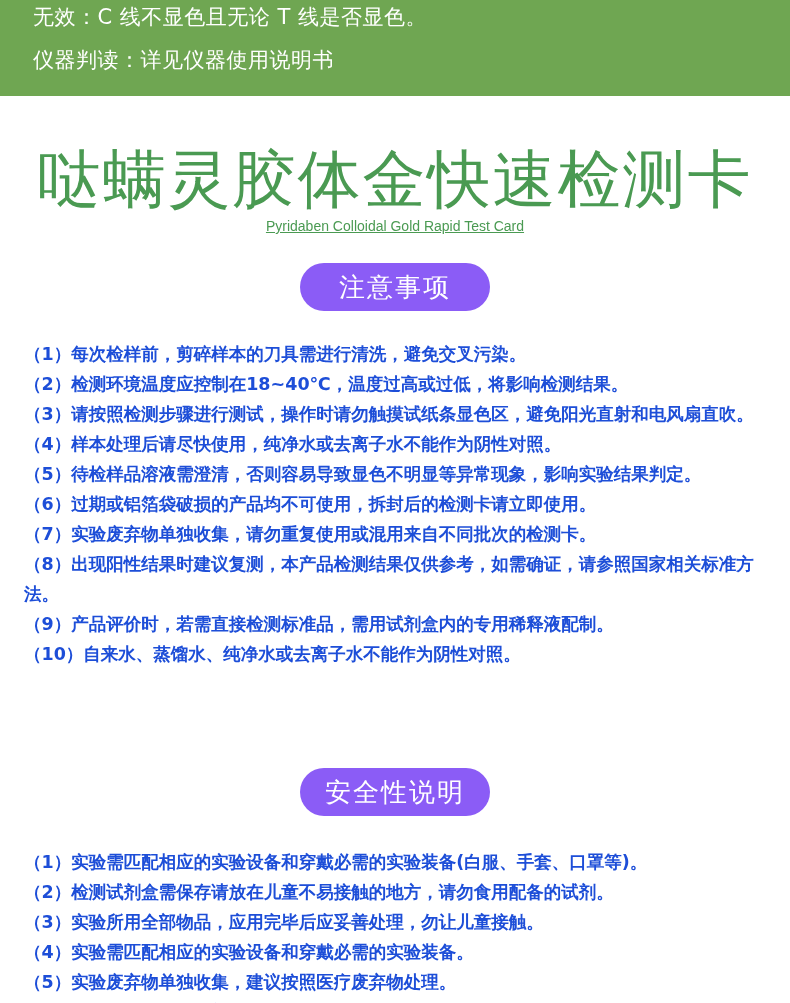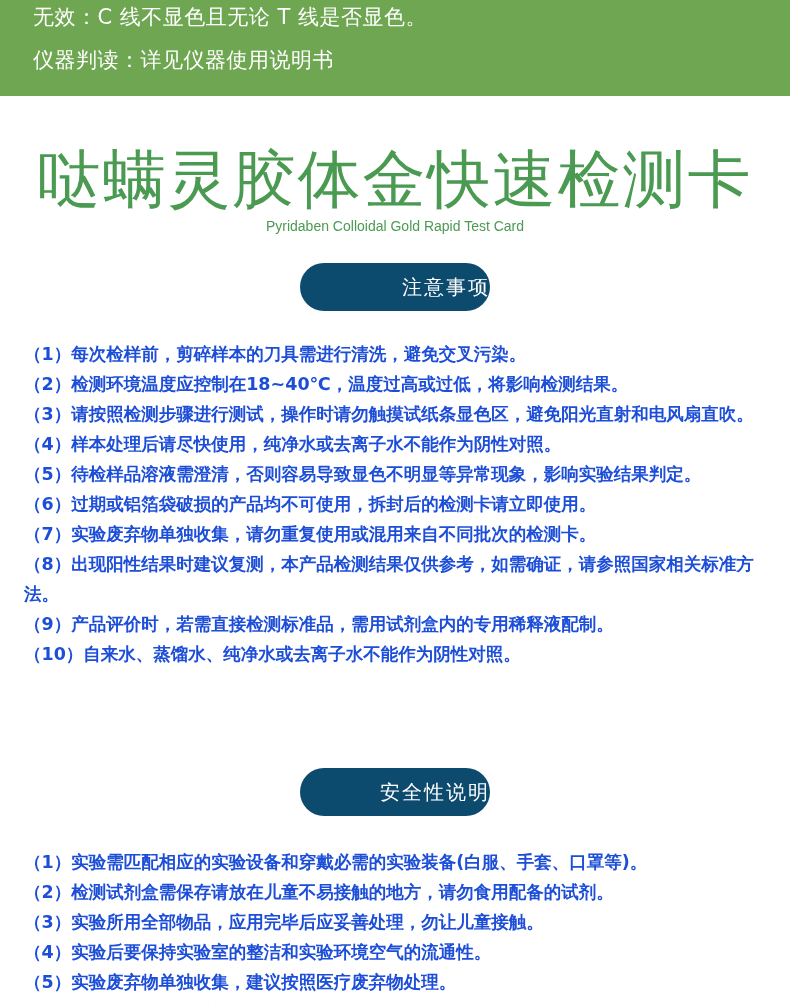--- a/index.html
+++ b/index.html
@@ -44,33 +44,34 @@
     .subtitle {
       position: absolute;
       left: 0; top: 216px;
       width: 790px;
       text-align: center;
       font-size: 14px;
       line-height: 20px;
       color: #4a9a52;
       font-family: "Liberation Sans", sans-serif;
       letter-spacing: 0px;
+      text-decoration: underline;
     }
 
     .pill {
       position: absolute;
       left: 50%;
       transform: translateX(-50%);
       height: 48px;
       border-radius: 24px;
-      background: #0c4a6e;
+      background: #8b5cf6;
       color: #ffffff;
-      font-size: 20px;
+      font-size: 26px;
       line-height: 48px;
-      text-align: right;
+      text-align: center;
       letter-spacing: 2px;
       white-space: nowrap;
     }
     .pill.p1 { top: 263px; width: 190px; }
     .pill.p2 { top: 768px; width: 190px; }
 
     .list {
       position: absolute;
       left: 24px;
       width: 748px;
@@ -115,18 +116,18 @@
     <div class="item"><span class="num">（9）</span><span>产品评价时，若需直接检测标准品，需用试剂盒内的专用稀释液配制。</span></div>
     <div class="item"><span class="num">（10）</span><span>自来水、蒸馏水、纯净水或去离子水不能作为阴性对照。</span></div>
   </div>
 
   <div class="pill p2">安全性说明</div>
 
   <div class="list safety">
     <div class="item"><span class="num">（1）</span><span>实验需匹配相应的实验设备和穿戴必需的实验装备(白服、手套、口罩等)。</span></div>
     <div class="item"><span class="num">（2）</span><span>检测试剂盒需保存请放在儿童不易接触的地方，请勿食用配备的试剂。</span></div>
     <div class="item"><span class="num">（3）</span><span>实验所用全部物品，应用完毕后应妥善处理，勿让儿童接触。</span></div>
-    <div class="item"><span class="num">（4）</span><span>实验后要保持实验室的整洁和实验环境空气的流通性。</span></div>
+    <div class="item"><span class="num">（4）</span><span>实验需匹配相应的实验设备和穿戴必需的实验装备。</span></div>
     <div class="item"><span class="num">（5）</span><span>实验废弃物单独收集，建议按照医疗废弃物处理。</span></div>
     <div class="item"><span class="num">（6）</span><span>请勿食用配备的试剂。</span></div>
   </div>
 
 </div>
 
 </body></html>

